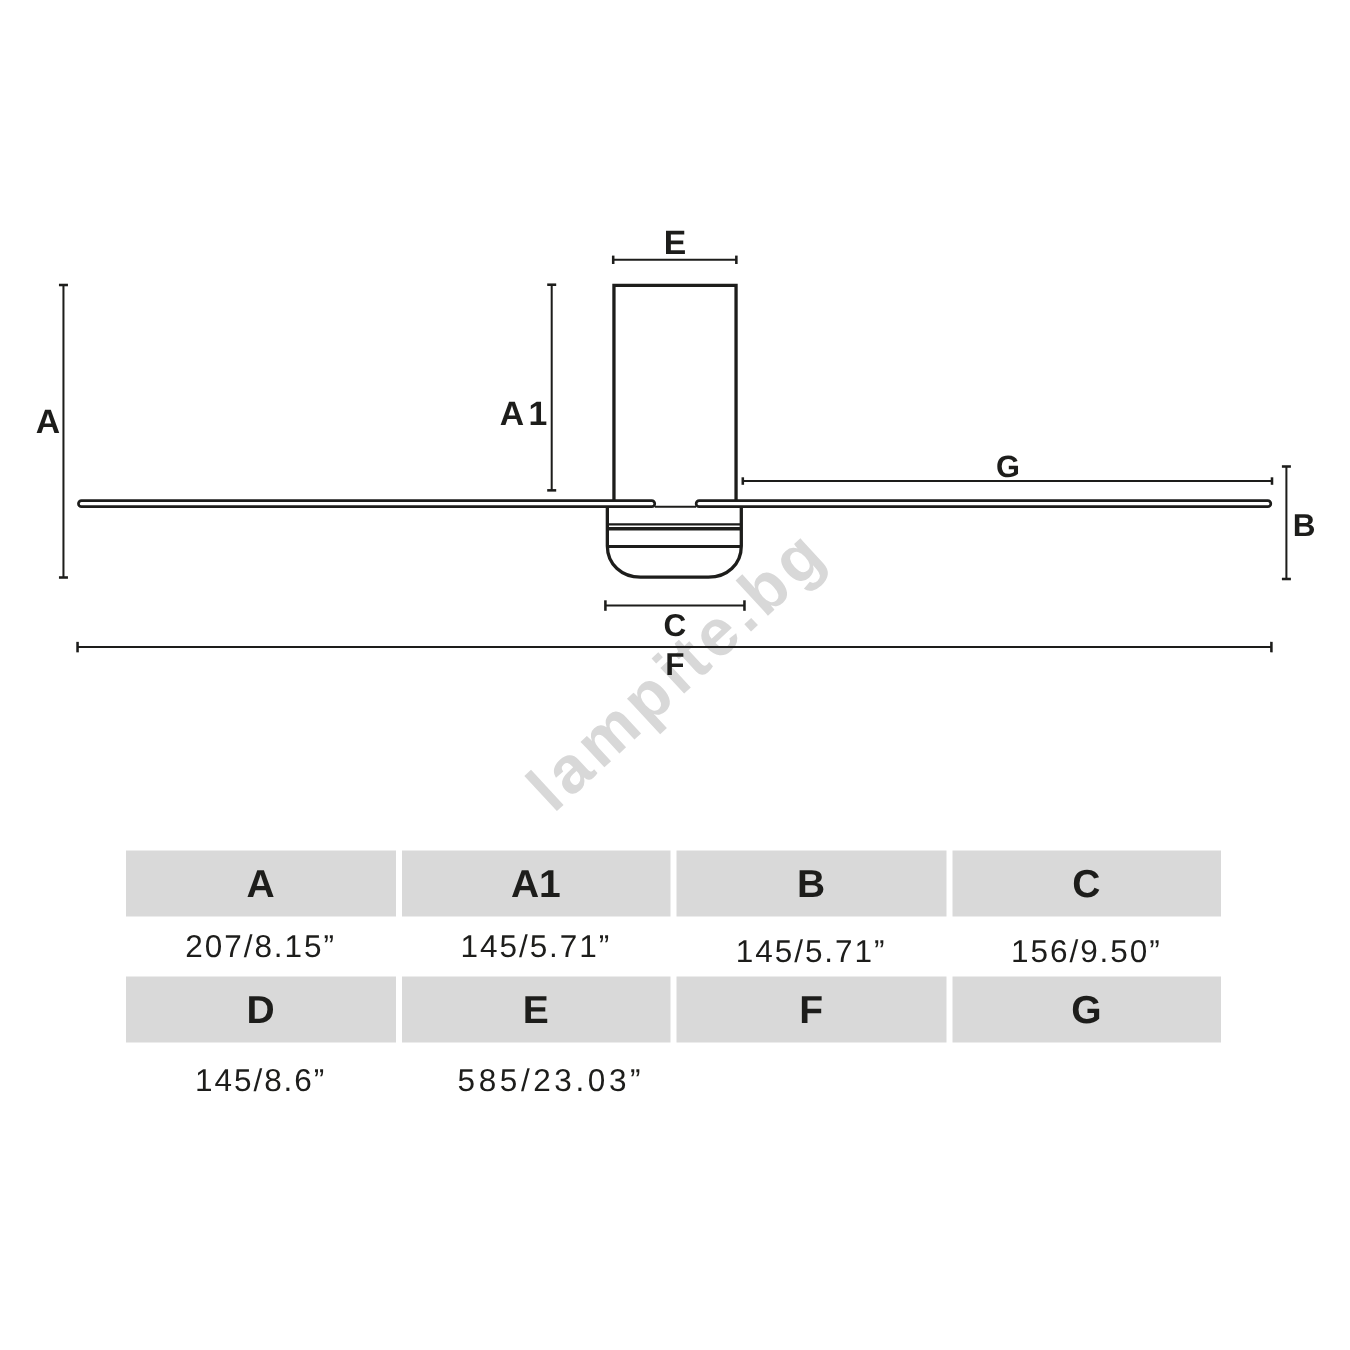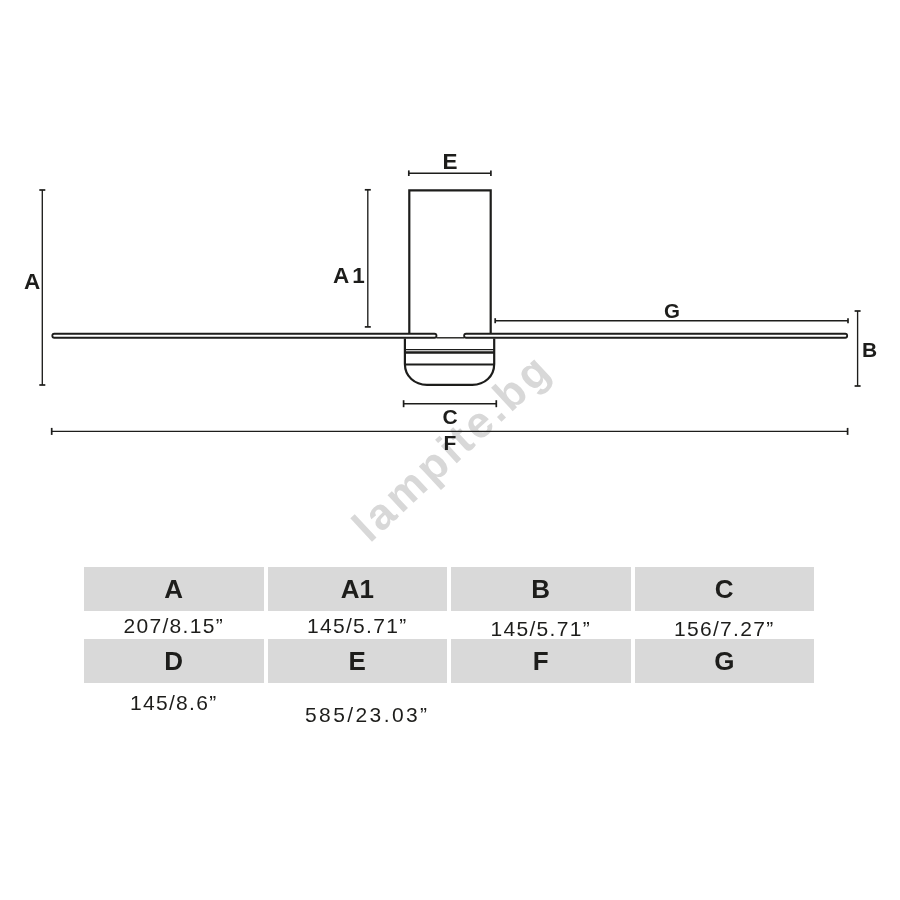--- a/index.html
+++ b/index.html
@@ -5,21 +5,21 @@
   html,body{margin:0;padding:0;}
   body{width:900px;height:900px;background:#ffffff;position:relative;overflow:hidden;
        font-family:"Liberation Sans", sans-serif;}
   #wm{position:absolute;left:452px;top:447px;width:0;height:0;}
   #wm span{position:absolute;left:0;top:0;transform:translate(-50%,-50%) rotate(-42.8deg);
        font-weight:bold;font-size:44px;letter-spacing:3.2px;color:#d8d8d8;white-space:nowrap;}
   #diagram{position:absolute;left:0;top:0;}
   #table{position:absolute;left:84px;top:567px;width:730px;}
   .row{display:grid;grid-template-columns:1fr 1fr 1fr 1fr;column-gap:4px;}
   .hrow{height:44px;}
-  .vrow{height:28px;}
+  .vrow{height:40px;}
   .hcell{background:#d9d9d9;display:flex;align-items:center;justify-content:center;
         font-weight:bold;font-size:26px;color:#1d1d1b;}
   .vcell{display:flex;align-items:center;justify-content:center;
         font-size:21px;color:#1d1d1b;letter-spacing:1.3px;}
   .wide{letter-spacing:2.4px;}
   .o1{position:relative;top:1px;}
   .dn{position:relative;top:4px;}
   .up{position:relative;top:6px;}
 </style>
 </head>
@@ -96,30 +96,30 @@
     <div class="vcell">
         <span class="o1">207/8.15”</span>
       </div>
       <div class="vcell">
         <span class="o1">145/5.71”</span>
       </div>
     <div class="vcell">
         <span class="dn">145/5.71”</span>
       </div>
       <div class="vcell">
-        <span class="dn">156/7.27”</span>
+        <span class="dn">156/9.50”</span>
       </div>
   </div>
   <div class="row hrow">
     <div class="hcell">D</div>
       <div class="hcell">E</div>
       <div class="hcell">F</div>
       <div class="hcell">G</div>
   </div>
   <div class="row vrow">
     <div class="vcell">
         <span class="up">145/8.6”</span>
       </div>
       <div class="vcell wide">
-        <span class="up" style="position:relative;left:10px;top:18px;">585/23.03”</span>
+        <span class="up" style="position:relative;left:10px;top:6px;">585/23.03”</span>
       </div>
   </div>
 </div>
 
 </body></html>

